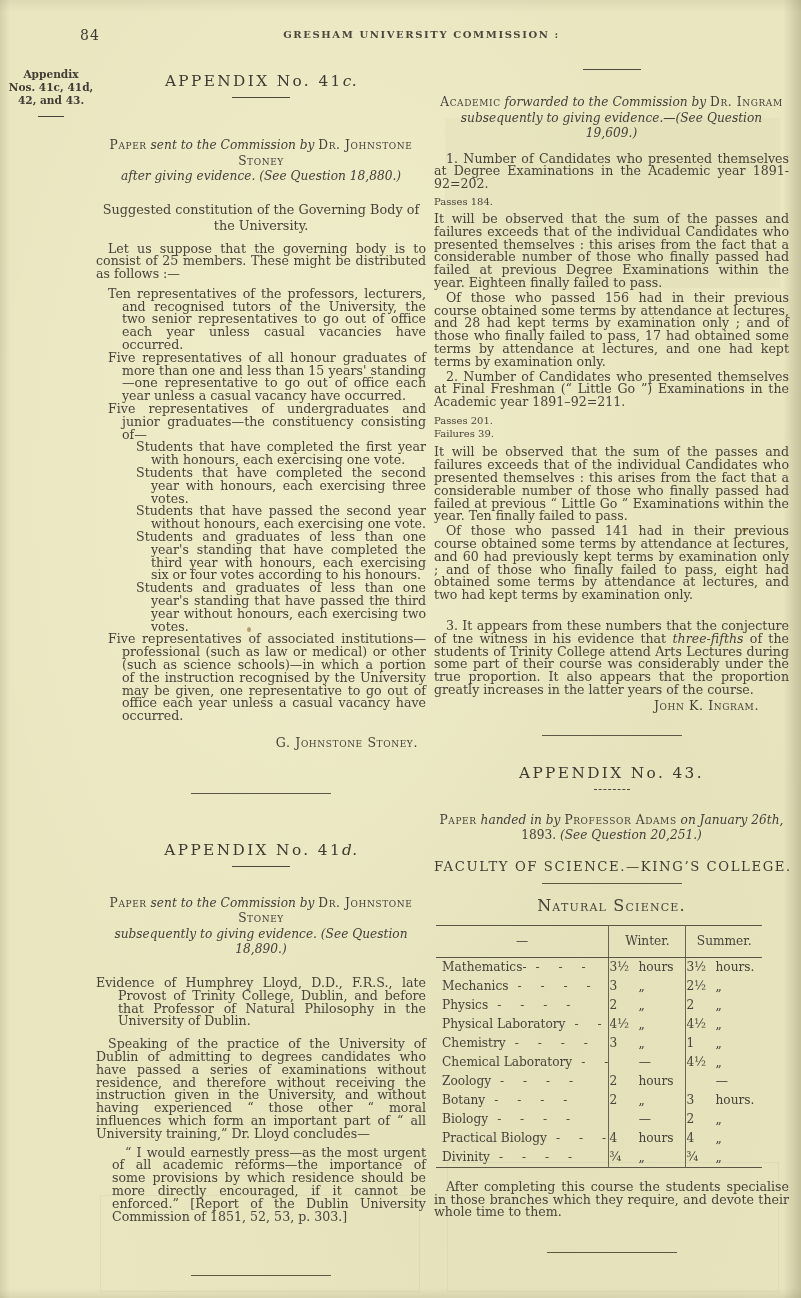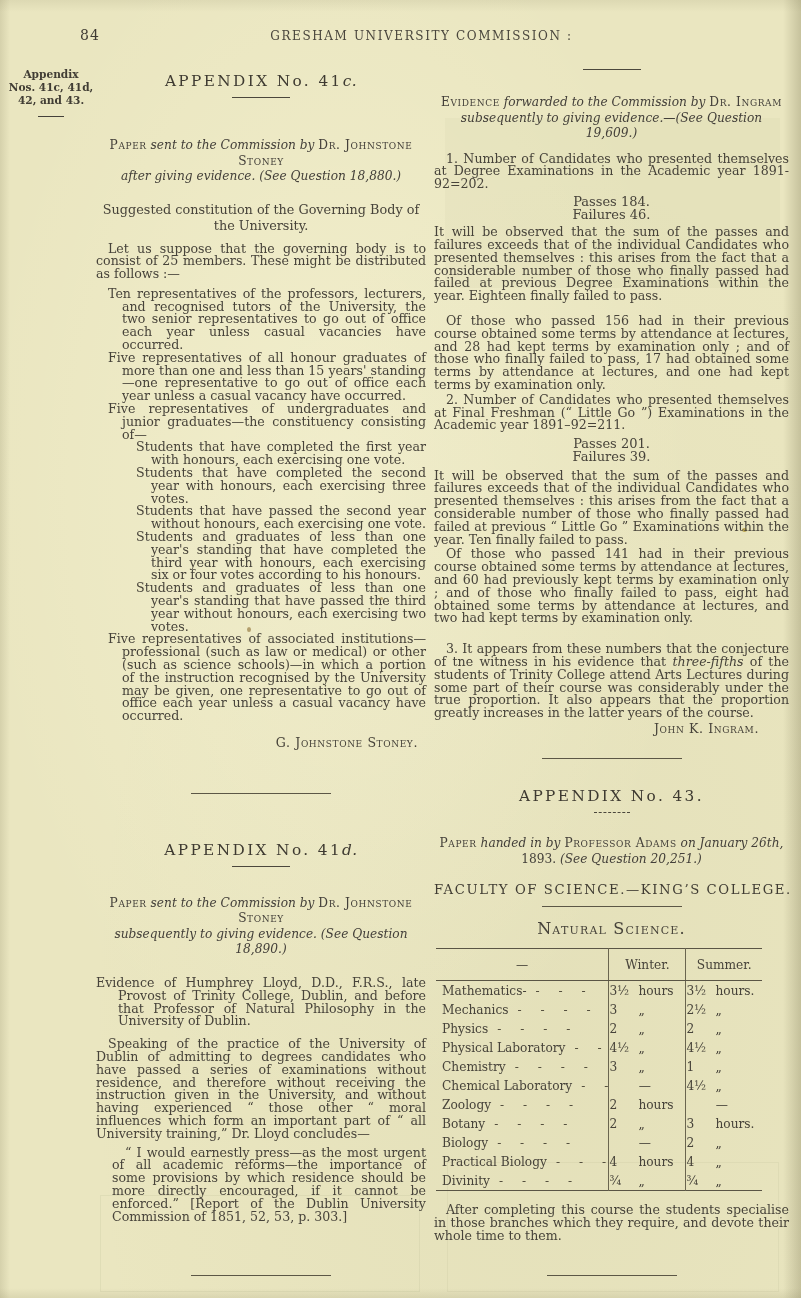--- a/index.html
+++ b/index.html
@@ -30,21 +30,21 @@
   .speck2{left:247px;top:627px;width:4px;height:5px;background:#8a6b2f;opacity:.6;}
   .speck3{left:380px;top:597px;width:3px;height:3px;background:#9c7a33;opacity:.5;}
   .ghost{position:absolute;pointer-events:none;}
   .ghost-a{left:100px;top:1195px;width:318px;height:95px;border:1px solid rgba(125,130,90,.09);}
   .ghost-b{left:445px;top:118px;width:335px;height:170px;background:rgba(135,140,95,.045);}
   .ghost-c{left:447px;top:1162px;width:330px;height:128px;border:1px solid rgba(125,130,90,.08);}
 
   
   .folio{position:absolute;left:80px;top:27px;font-size:14px;letter-spacing:1px;color:#3f3b33;}
   .running-title{position:absolute;left:0;top:29px;width:801px;text-align:center;
-    text-indent:42px;font-size:12px;letter-spacing:1.6px;color:#4a463d;}
+    text-indent:42px;font-size:10px;letter-spacing:1.6px;color:#4a463d;font-weight:bold;}
 
   
   .margin-note{position:absolute;left:3px;top:68px;width:96px;text-align:center;
     font-size:10.6px;line-height:13.2px;font-weight:bold;color:#413d34;}
   .margin-note .mrule{width:26px;border-top:1.6px solid #45413a;margin:8px auto 0;}
 
   
   .col-left{position:absolute;left:96px;top:64px;width:330px;}
   .col-right{position:absolute;left:434px;top:62px;width:355px;}
 
@@ -58,21 +58,21 @@
   .caption{text-align:center;font-size:12.2px;line-height:15.5px;color:#44403a;}
   .sc{font-variant:small-caps;letter-spacing:.6px;}
   .it{font-style:italic;}
   .center-head{text-align:center;font-size:12.8px;line-height:16px;}
   .indent{text-indent:12px;}
   .item{margin-left:12px;padding-left:14px;text-indent:-14px;}
   .subitem{margin-left:40px;padding-left:15px;text-indent:-15px;}
   .hang{padding-left:22px;text-indent:-22px;}
   .quote{padding-left:16px;text-indent:13px;}
   .signature{text-align:right;padding-right:8px;font-variant:small-caps;letter-spacing:.6px;font-size:12.6px;}
-  .centerline{text-align:center;font-size:13px;line-height:13.2px;}
+  .centerline{font-size:10px;line-height:13.2px;}
 
   
   .faculty{text-align:center;font-size:13.2px;letter-spacing:1.6px;color:#403c33;white-space:nowrap;}
   .subject{text-align:center;font-variant:small-caps;letter-spacing:1.2px;font-size:16px;}
   table.sched{border-collapse:collapse;width:326px;margin:0 auto 0 2px;font-size:12.2px;color:#47433a;
     border-top:1.5px solid #5a5545;border-bottom:1.5px solid #5a5545;}
   table.sched td{padding:0;vertical-align:middle;}
   table.sched .c1{width:163px;border-right:1px solid #6a654f;}
   table.sched .c2{width:83px;border-right:1px solid #6a654f;}
   table.sched .c3{width:80px;}
@@ -165,30 +165,29 @@
 
     <hr class="secrule" style="margin-top:52px;">
   </div>
 
   <div class="col-right">
 
     <div class="tdash"></div>
 
     <div class="caption" style="margin-top:25px;">
       <div>
-        <span class="sc">Evidence</span><span class="it"> forwarded to the Commission by </span><span class="sc">Dr. Ingram</span>
+        <span class="sc">Academic</span><span class="it"> forwarded to the Commission by </span><span class="sc">Dr. Ingram</span>
       </div>
       <div class="it">subsequently to giving evidence.—(See Question 19,609.)</div>
     </div>
 
     <p class="indent" style="margin-top:11px;">1. Number of Candidates who presented themselves at Degree Examinations in the Academic year 1891-92=202.</p>
     <div class="centerline" style="margin-top:4px;">Passes 184.</div>
-    <div class="centerline">Failures 46.</div>
     <p style="margin-top:5px;">It will be observed that the sum of the passes and failures exceeds that of the individual Candidates who presented themselves : this arises from the fact that a considerable number of those who finally passed had failed at previous Degree Examinations within the year.  Eighteen finally failed to pass.</p>
-    <p class="indent" style="margin-top:12px;">Of those who passed 156 had in their previous course obtained some terms by attendance at lectures, and 28 had kept terms by examination only ; and of those who finally failed to pass, 17 had obtained some terms by attendance at lectures, and one had kept terms by examination only.</p>
+    <p class="indent" style="margin-top:2px;">Of those who passed 156 had in their previous course obtained some terms by attendance at lectures, and 28 had kept terms by examination only ; and of those who finally failed to pass, 17 had obtained some terms by attendance at lectures, and one had kept terms by examination only.</p>
     <p class="indent" style="margin-top:2px;">2. Number of Candidates who presented themselves at Final Freshman (“ Little Go ”) Examinations in the Academic year 1891–92=211.</p>
     <div class="centerline" style="margin-top:5px;">Passes 201.</div>
     <div class="centerline">Failures 39.</div>
     <p style="margin-top:6px;">It will be observed that the sum of the passes and failures exceeds that of the individual Candidates who presented themselves : this arises from the fact that a considerable number of those who finally passed had failed at previous “ Little Go ” Examinations within the year.  Ten finally failed to pass.</p>
     <p class="indent" style="margin-top:2px;">Of those who passed 141 had in their previous course obtained some terms by attendance at lectures, and 60 had previously kept terms by examination only ; and of those who finally failed to pass, eight had obtained some terms by attendance at lectures, and two had kept terms by examination only.</p>
     <p class="indent" style="margin-top:18px;">
       <span>3. It appears from these numbers that the conjecture of tne witness in his evidence that </span><span class="it">three-fifths</span><span> of the students of Trinity College attend Arts Lectures during some part of their course was considerably under the true proportion.  It also appears that the proportion greatly increases in the latter years of the course.</span>
     </p>
     <div class="signature" style="margin-top:1px;padding-right:30px;">John K. Ingram.</div>
 

